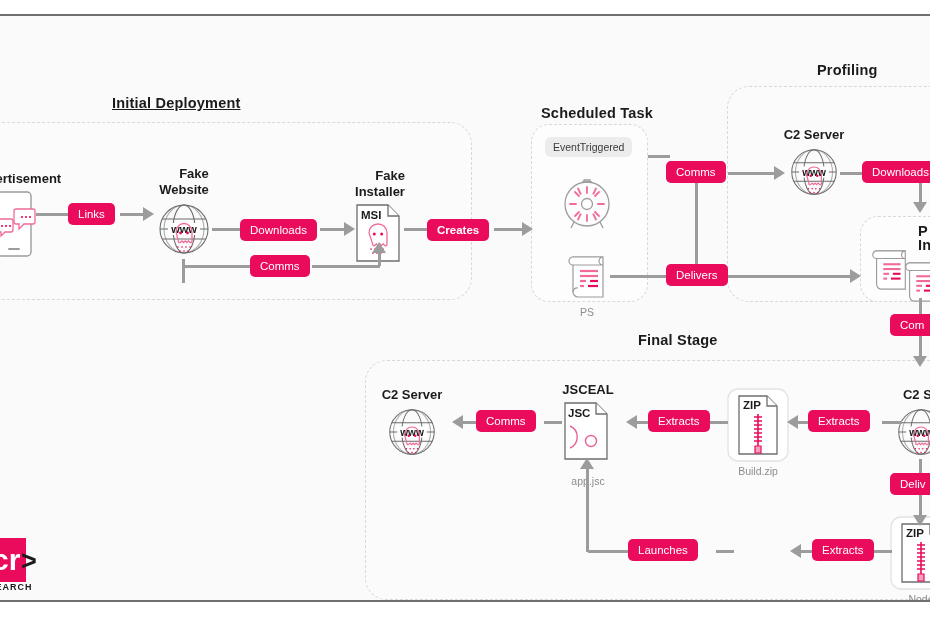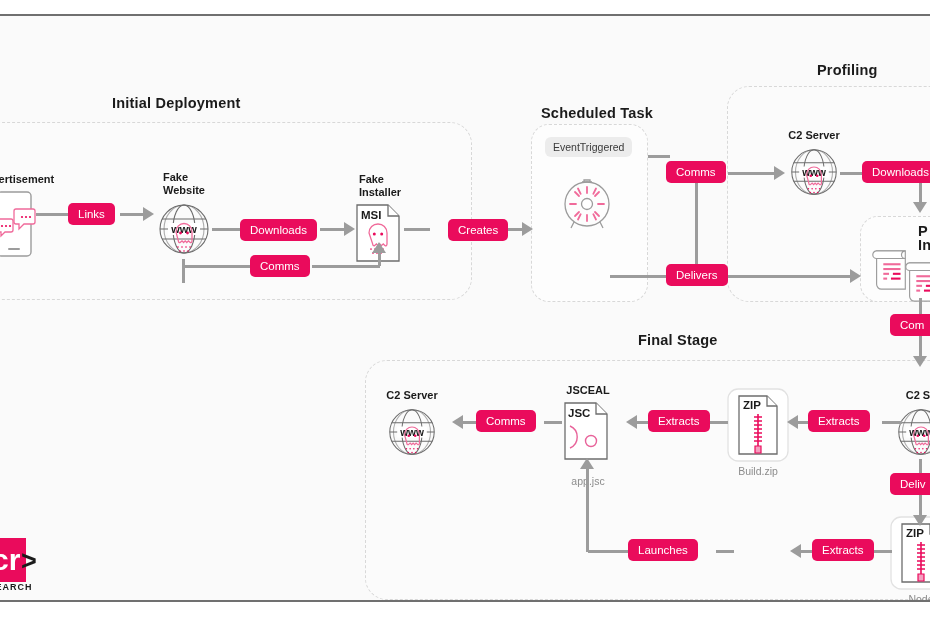--- a/index.html
+++ b/index.html
@@ -44,24 +44,24 @@
     white-space: nowrap;
   }
 
   
   .node { position: absolute; }
   .node .label {
     position: absolute;
     left: 50%; transform: translateX(-50%);
     bottom: 100%;
     margin-bottom: 5px;
-    font-size: 11px;
+    font-size: 13px;
     font-weight: bold;
     color: #1b1b1b;
-    text-align: left;
+    text-align: right;
     line-height: 1.18;
     white-space: nowrap;
   }
   .node .sublabel {
     position: absolute;
     left: 50%; transform: translateX(-50%);
     top: 100%;
     margin-top: 3px;
     font-size: 10.5px;
     color: #8c8c8c;
@@ -130,21 +130,21 @@
 </head>
 <body>
 
 <div id="stage">
 
   <div class="hrule" id="rule-top"></div>
   <div class="hrule" id="rule-bottom"></div>
 
   <div id="canvas">
 
-    <div class="group-title" style="left:112px; top:79px;">Initial Deployment</div>
+    <div class="group-title" style="left:112px; top:79px;text-decoration:underline;">Initial Deployment</div>
     <div class="group" style="left:-130px; top:106px; width:602px; height:178px;"></div>
 
     <div class="node" style="left:-4px; top:175px; width:40px; height:66px;">
       <div class="label">Advertisement</div>
       <span>
       <svg width="40" height="66" viewBox="0 0 40 66">
         <rect x="1" y="1" width="34" height="64" rx="4" fill="#fff" stroke="#9c9c9c" stroke-width="1.4"></rect>
         <rect x="12" y="57" width="12" height="2" rx="1" fill="#9c9c9c"></rect>
         <g fill="#fff" stroke="#f06a9a" stroke-width="1.3">
           <path d="M20 18h17a2 2 0 0 1 2 2v11a2 2 0 0 1-2 2h-9l-5 5v-5h-3a2 2 0 0 1-2-2V20a2 2 0 0 1 2-2z"></path>
@@ -221,21 +221,21 @@
               <circle cx="27" cy="45" r=".85"></circle>
           <circle cx="17" cy="49" r=".85"></circle>
               <circle cx="21" cy="49" r=".85"></circle>
               <circle cx="25" cy="49" r=".85"></circle>
         </g>
       </svg>
       </span>
     </div>
 
     <div class="conn h" style="left:404px; top:212px; width:26px;"></div>
-    <div class="pill" style="left:448px; top:203px;">Creates</div>
+    <div class="pill" style="left:427px; top:203px;font-weight:bold;">Creates</div>
     <div class="conn h" style="left:494px; top:212px; width:36px;"></div>
     <div class="arrow right" style="left:522px; top:206px;"></div>
 
     <div class="conn v" style="left:182px; top:243px; width:2.6px; height:24px;"></div>
     <div class="conn h" style="left:182px; top:249px; width:68px;"></div>
     <div class="pill" style="left:250px; top:239px;">Comms</div>
     <div class="conn h" style="left:312px; top:249px; width:68px;"></div>
     <div class="conn v" style="left:378px; top:230px; width:2.6px; height:20px;"></div>
     <div class="arrow up" style="left:372px; top:226px;"></div>
 
@@ -264,20 +264,40 @@
               <path d="M21 36l-4 4"></path>
           <path d="M20 12.5l2.7 5.3"></path>
               <path d="M35.3 38.2l2.7 5.3"></path>
           <path d="M38 12.5l-2.7 5.3"></path>
               <path d="M22.7 38.2l-2.7 5.3"></path>
         </g>
       </svg>
       </span>
     </div>
 
+    <div class="node" style="left:564px; top:235px; width:46px; height:52px;">
+      <div class="sublabel">PS</div>
+      <span>
+      <svg width="46" height="52" viewBox="0 0 46 52">
+        <path d="M9 6h30v40H14a5 5 0 0 1-5-5z" fill="#fff" stroke="#9c9c9c" stroke-width="1.2"></path>
+        <path d="M9 6a4 4 0 0 0 0 8h30a4 4 0 0 1 0-8z" fill="#fff" stroke="#9c9c9c" stroke-width="1.2"></path>
+        <path d="M9 41a4 4 0 0 1 5-4" fill="none" stroke="#9c9c9c" stroke-width="1.2"></path>
+        <g stroke="#f06a9a" stroke-width="2.2">
+          <path d="M16 20h18"></path>
+              <path d="M16 25h18"></path>
+              <path d="M16 30h6"></path>
+              <path d="M16 35h4"></path>
+        </g>
+        <g stroke="#ea0b5c" stroke-width="2.2">
+          <path d="M26 30h8"></path>
+              <path d="M24 35h10"></path>
+        </g>
+      </svg>
+      </span>
+    </div>
 
     <div class="group-title" style="left:817px; top:46px;">Profiling</div>
     <div class="group" style="left:727px; top:70px; width:330px; height:216px;"></div>
 
     <div class="conn h" style="left:648px; top:139px; width:22px;"></div>
     <div class="pill" style="left:666px; top:145px;">Comms</div>
     <div class="conn h" style="left:728px; top:156px; width:52px;"></div>
     <div class="arrow right" style="left:774px; top:150px;"></div>
 
     <div class="conn v" style="left:695px; top:156px; width:2.6px; height:102px;"></div>

